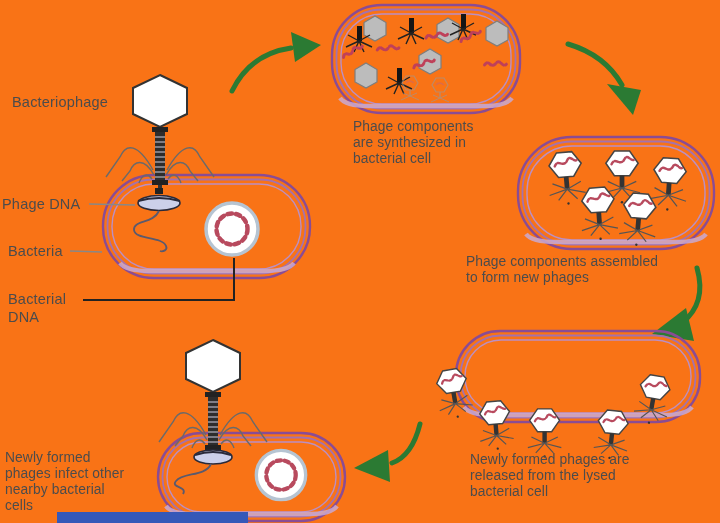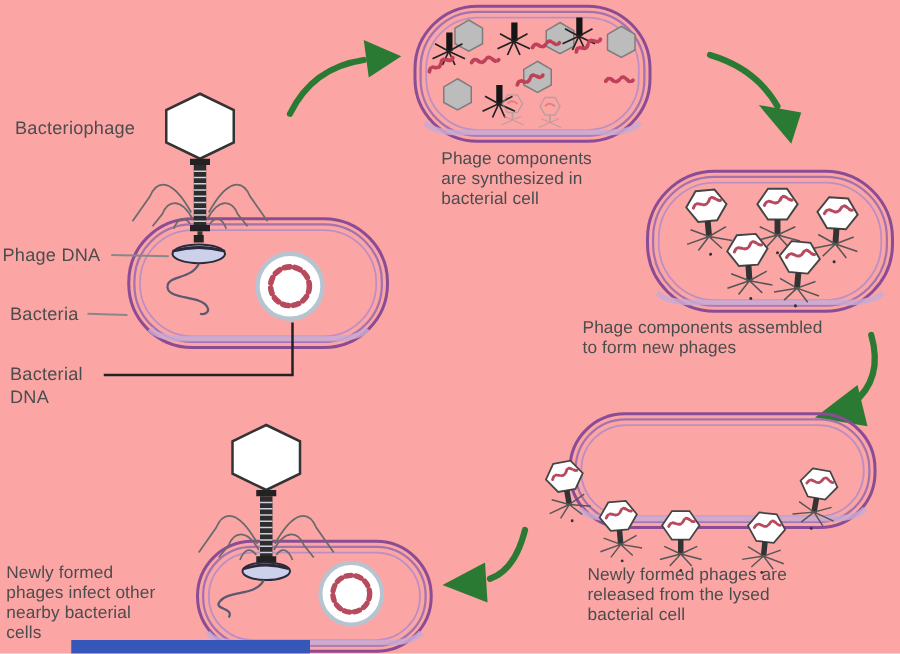--- a/index.html
+++ b/index.html
@@ -1,17 +1,17 @@
 <!DOCTYPE html>
 <html><head>
 <meta charset="utf-8">
 <style>
   html,body{margin:0;padding:0;background:#fff;}
   .stage{
-    position:relative;width:720px;height:523px;background:#fca5a5;
+    position:relative;width:720px;height:523px;background:#f97316;
     overflow:hidden;font-family:"Liberation Sans",sans-serif;text-align:right;
   }
   svg{position:absolute;left:0;top:0;}
   text{font-family:"Liberation Sans",sans-serif;fill:#4c4c4c;}
   .lbl{font-size:14.5px;letter-spacing:.2px;}
   .cap{font-size:13.8px;letter-spacing:.1px;}
   .membrane{fill:none;}
 </style>
 </head>
 <body>

